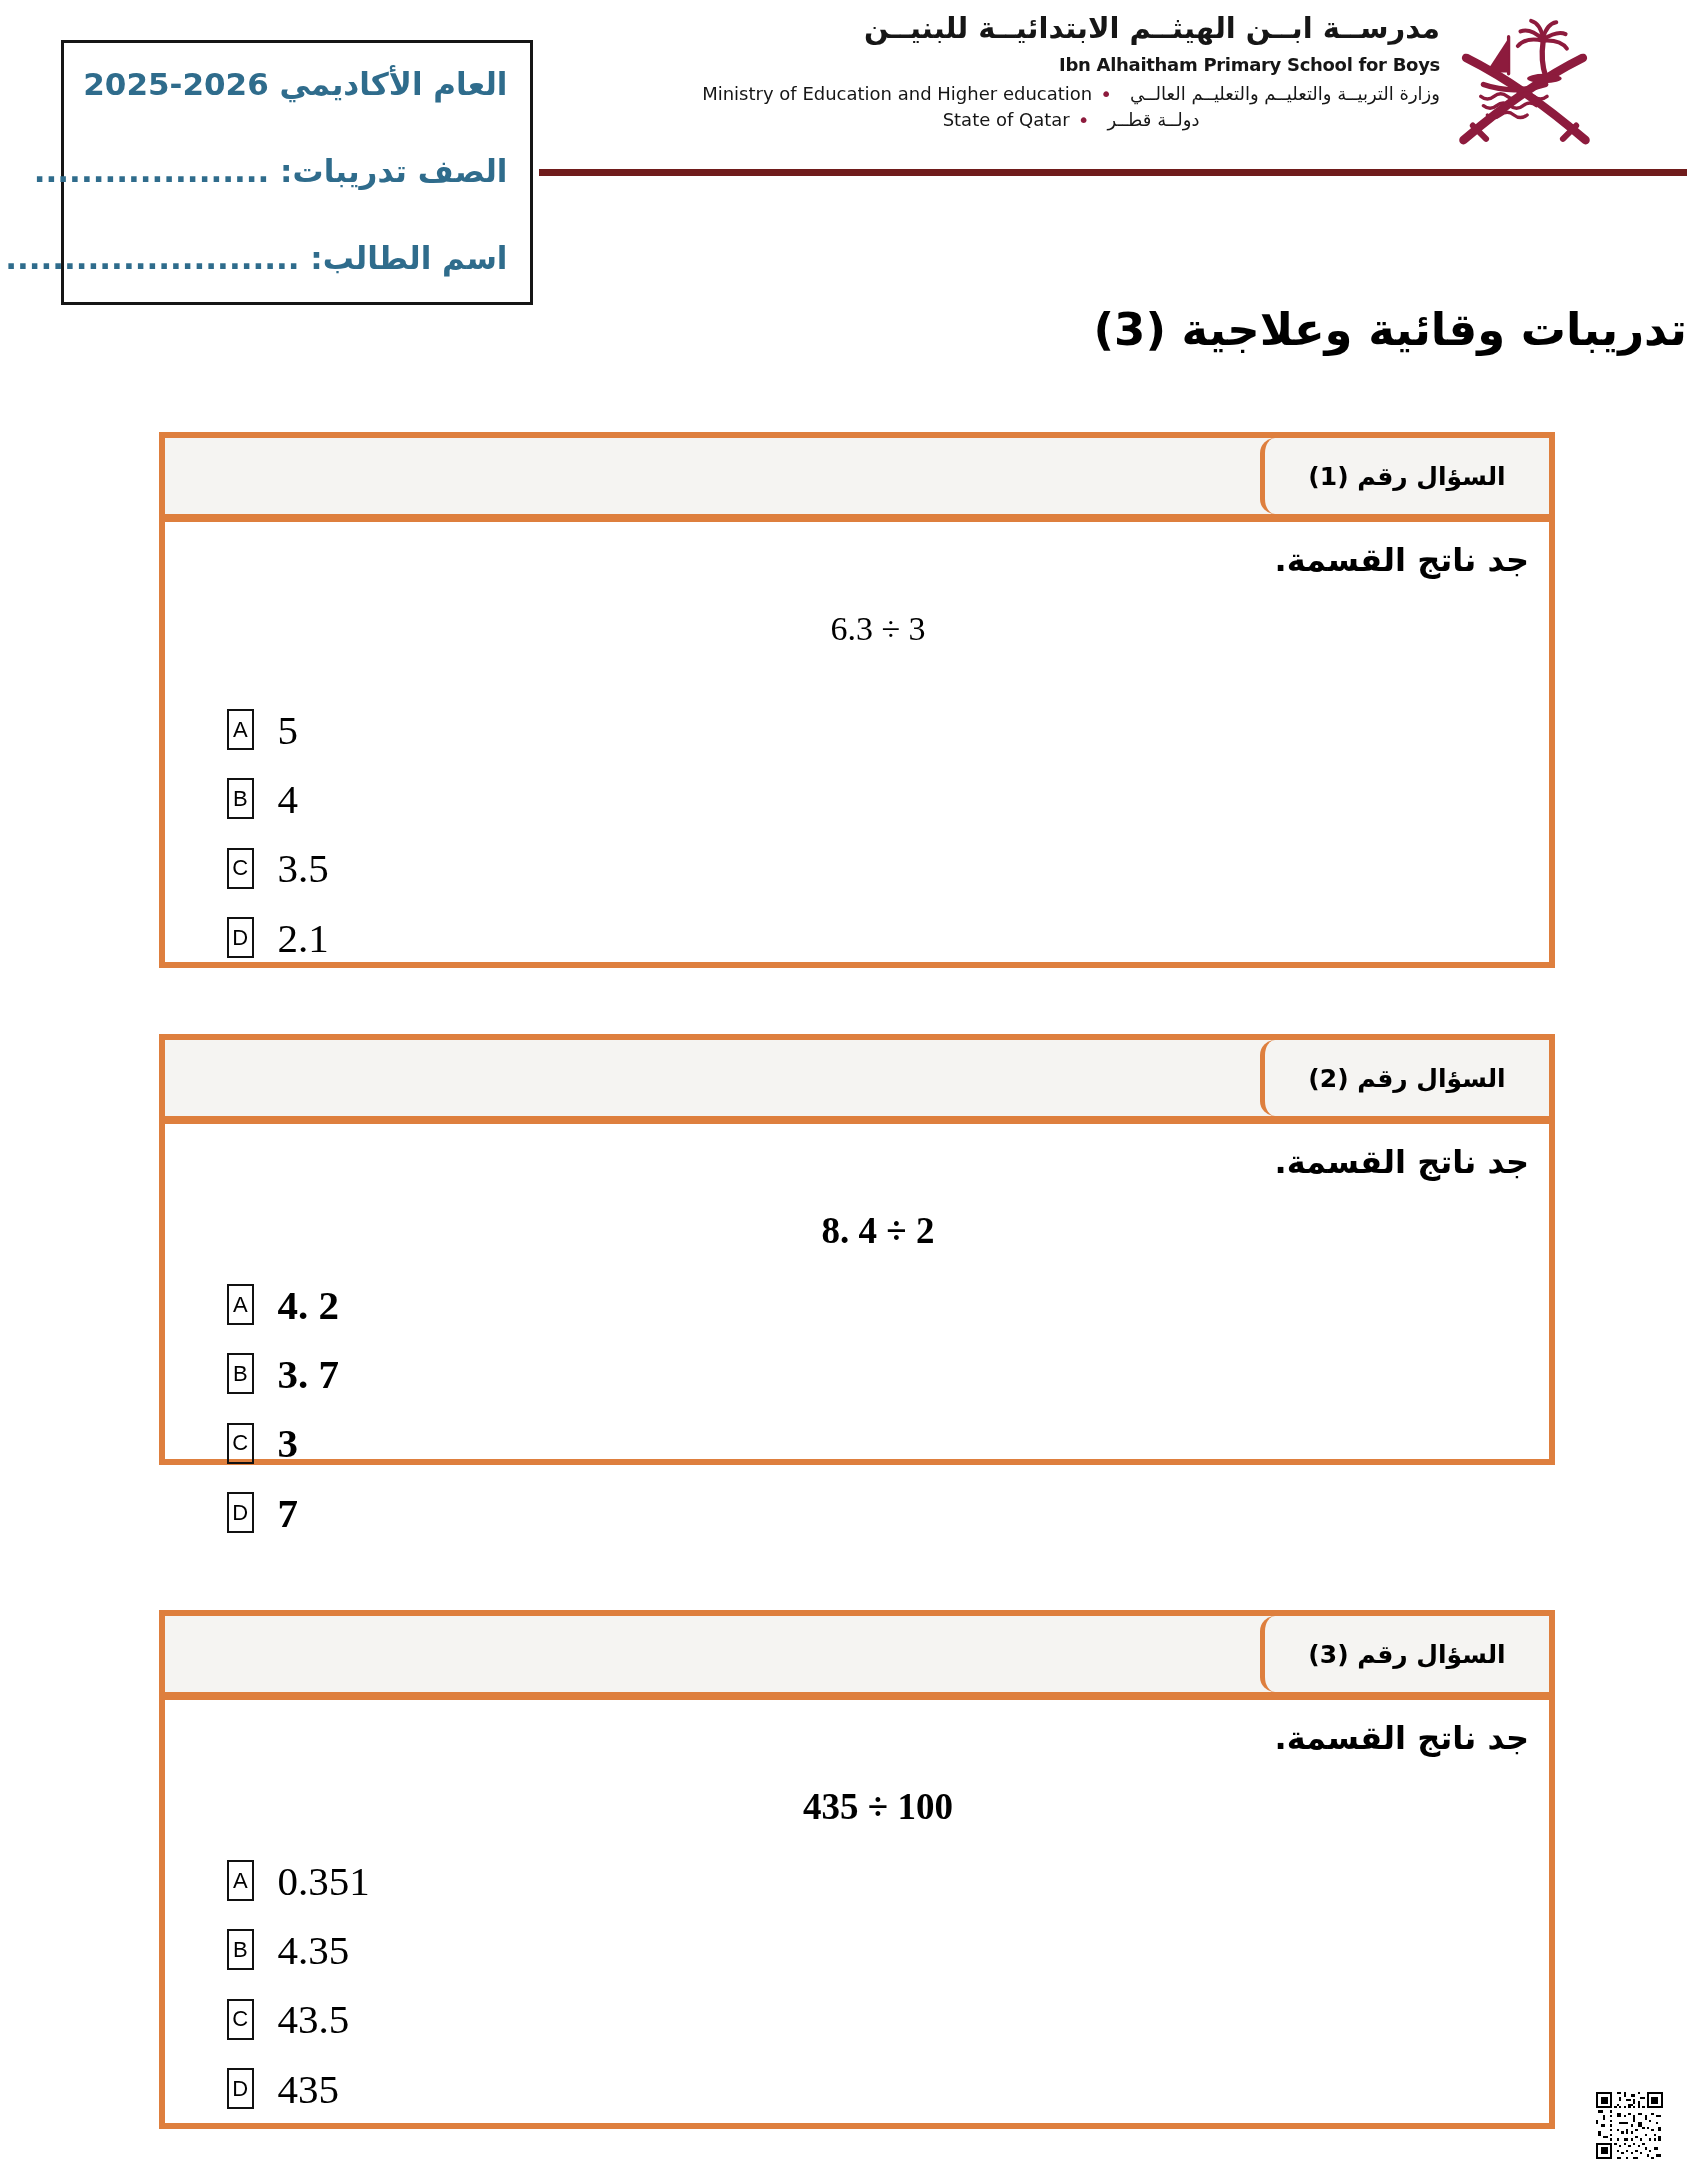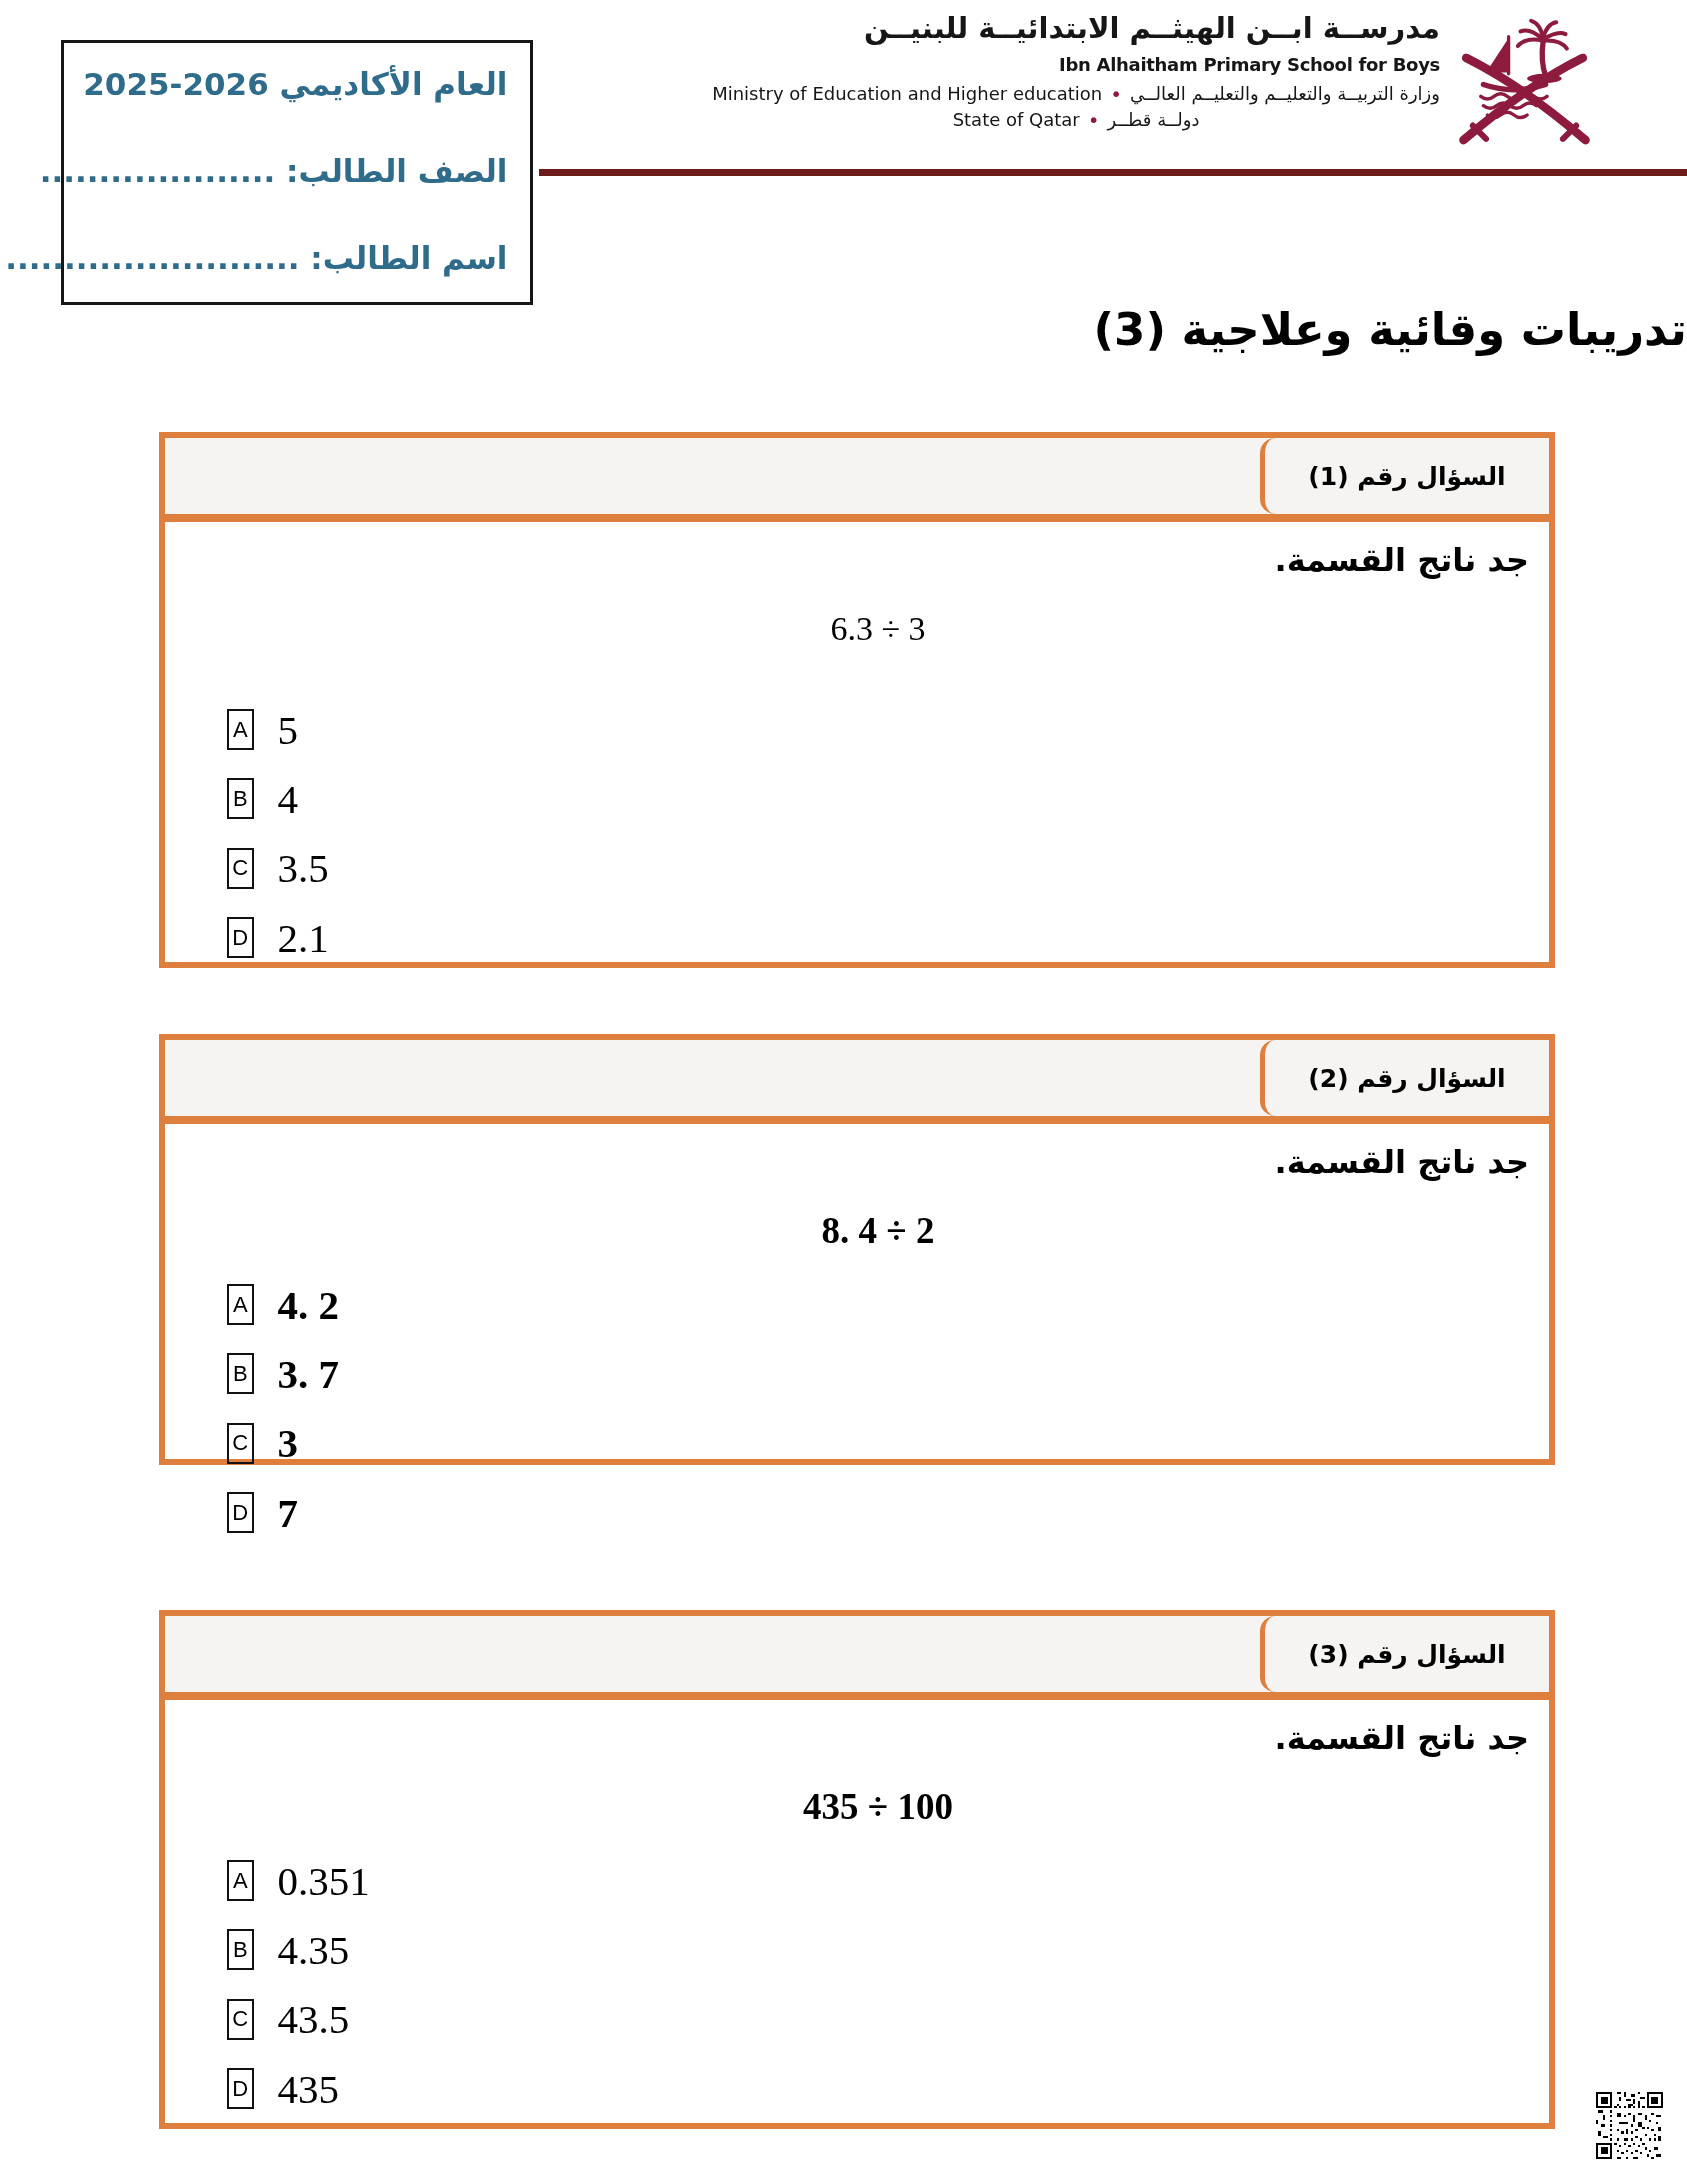--- a/index.html
+++ b/index.html
@@ -21,21 +21,21 @@
     border:3.3px solid #161616;box-sizing:border-box;
     display:flex;flex-direction:column;justify-content:space-between;
     padding:22.5px 22.5px 26.5px;direction:rtl;
     color:var(--teal);font-weight:bold;font-size:31px;white-space:nowrap;
   }
   
   .brand{position:absolute;top:8px;right:247px;text-align:right;}
   .brand-ar{font-size:29px;font-weight:bold;line-height:41px;direction:rtl;}
   .brand-en{font-size:18px;font-weight:bold;line-height:32px;letter-spacing:-0.3px;}
   .brand-row{display:flex;justify-content:center;align-items:center;gap:8px;font-size:18px;line-height:26px;}
-  .brand-row .ar{direction:rtl;}
+  .brand-row .ar{direction:rtl;margin-left:10px;}
   .dot-sep{color:var(--maroon);font-size:20px;line-height:20px;}
   .logo{position:absolute;top:2.6px;right:83px;width:159px;height:147px;}
   
   .red-line{position:absolute;top:169px;left:539px;width:1149px;height:7.3px;background:var(--rule);}
   
   .doc-title{
     position:absolute;top:303px;left:0;width:100%;
     direction:rtl;font-size:45px;font-weight:bold;color:#000;
   }
   
@@ -73,21 +73,21 @@
   
   .qr{position:absolute;left:1596px;top:2092px;width:67px;height:67px;}
 </style>
 </head>
 <body>
 
 <div class="page">
 
   <div class="info-box">
     <div>العام الأكاديمي 2026-2025</div>
-    <div>الصف الطالب: ....................</div>
+    <div>الصف تدريبات: ....................</div>
     <div>اسم الطالب:     .........................</div>
   </div>
 
   <div class="brand">
     <div class="brand-ar">مدرســة ابــن الهيثــم الابتدائيــة للبنيــن</div>
     <div class="brand-en">Ibn Alhaitham Primary School for Boys</div>
     <div class="brand-row">
       <span>Ministry of Education and Higher education</span>
       <span class="dot-sep">•</span>
       <span class="ar">وزارة التربيــة والتعليــم والتعليــم العالــي</span>

